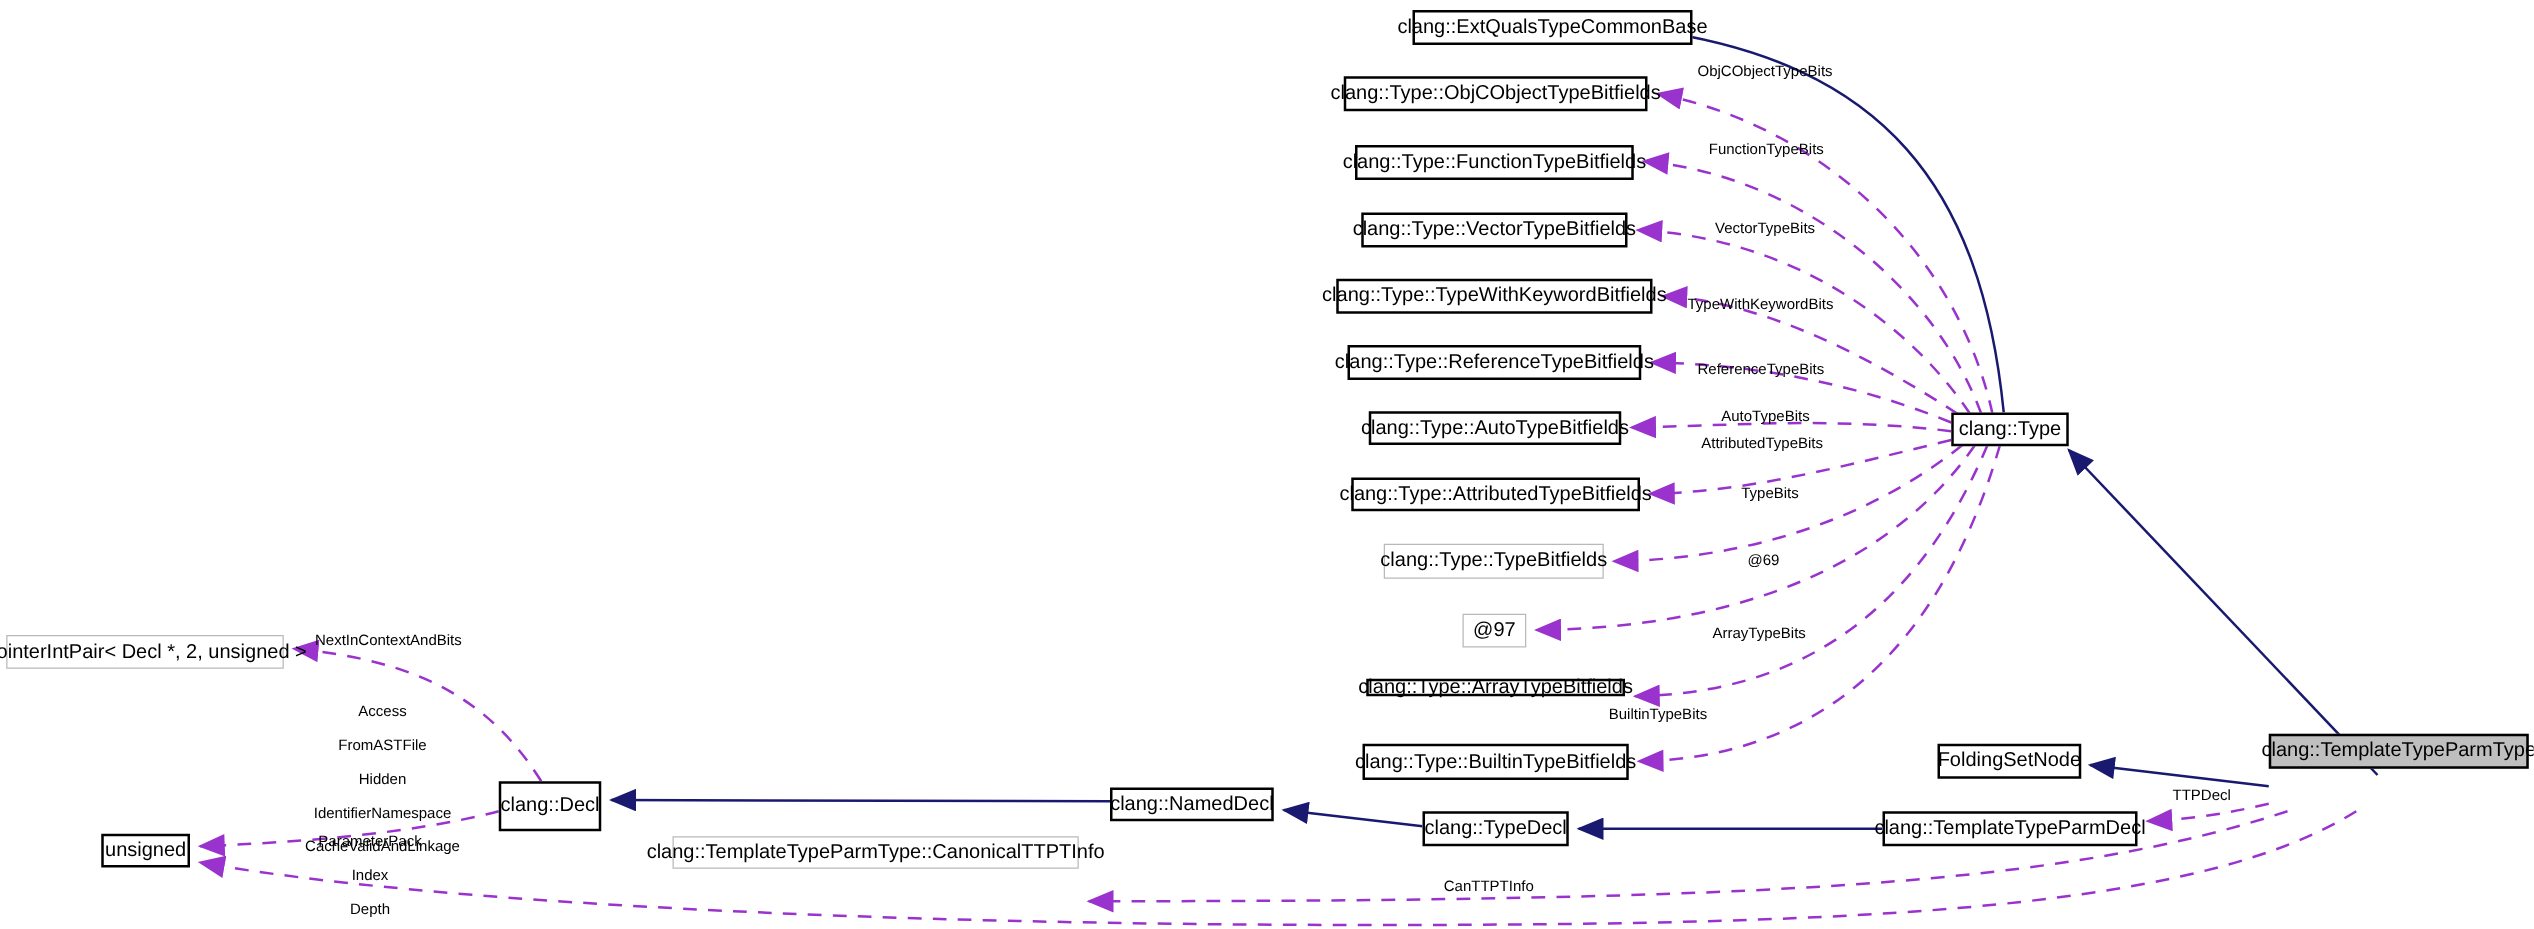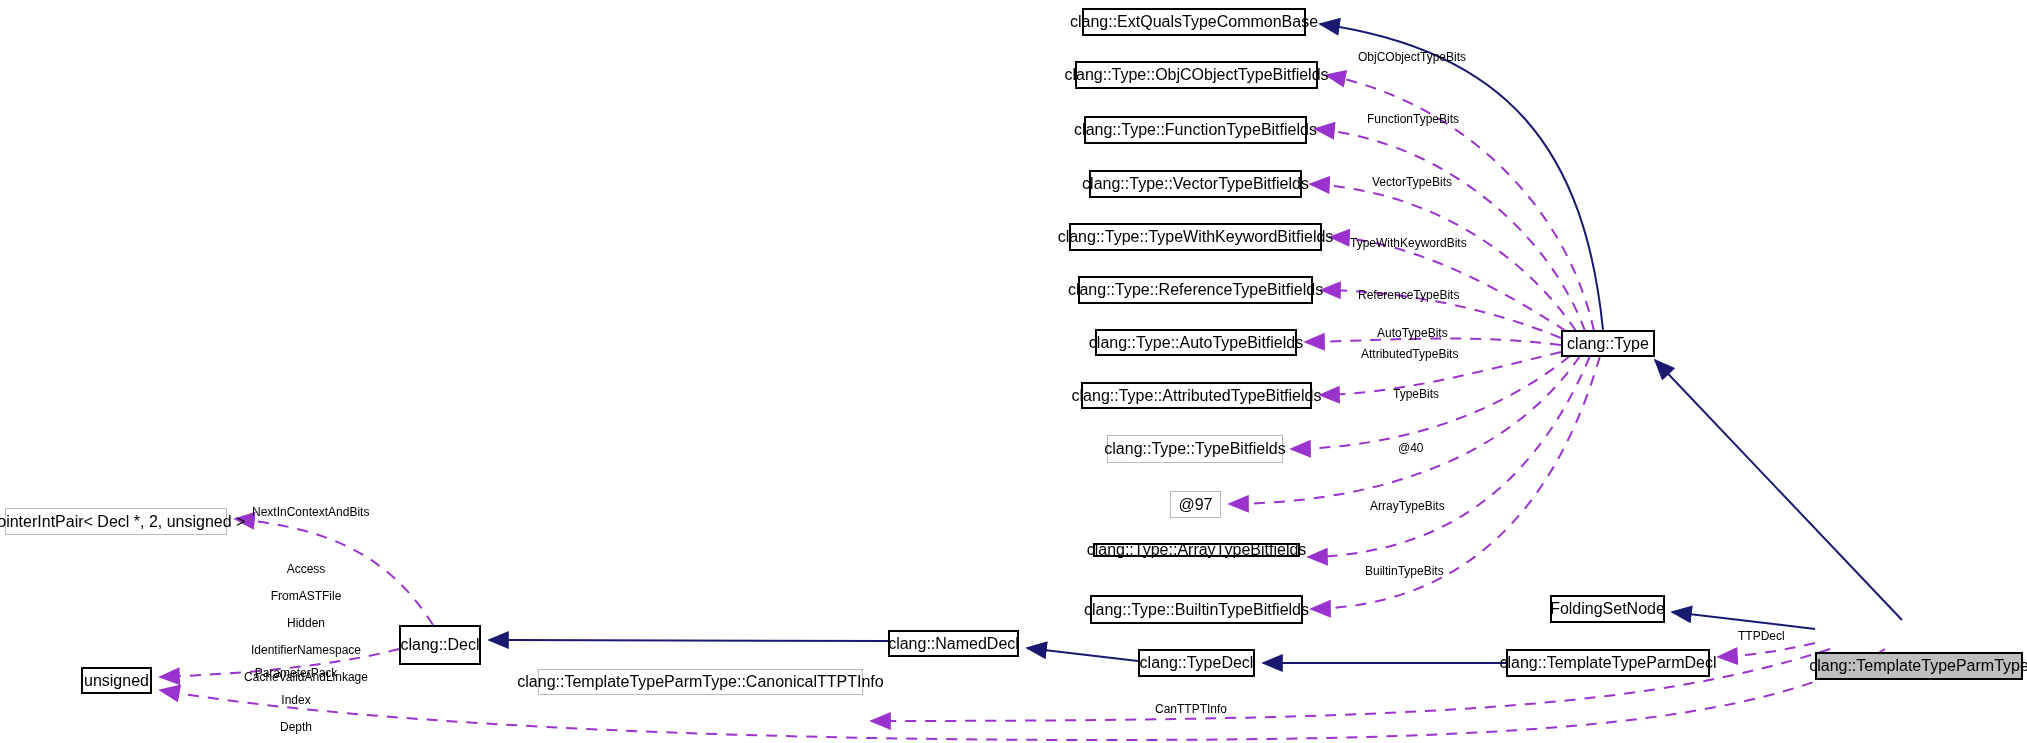--- a/index.html
+++ b/index.html
@@ -51,54 +51,54 @@
       <path d="M 1590 356 C 1525 510, 1418 555, 1308 557" marker-end="url(#arrow-purple)"></path>
       <path d="M 1600 356 C 1545 545, 1432 607, 1311 609" marker-end="url(#arrow-purple)"></path>
       <path d="M 1815 643 C 1785 650, 1757 655, 1718 657" marker-end="url(#arrow-purple)"></path>
       <path d="M 1830 649 C 1650 708, 1420 721, 871 721" marker-end="url(#arrow-purple)"></path>
       <path d="M 1885 649 C 1760 727, 1500 740, 1100 740 C 700 740, 340 722, 160 690" marker-end="url(#arrow-purple)"></path>
       <path d="M 433 625 C 392 560, 335 528, 235 519" marker-end="url(#arrow-purple)"></path>
       <path d="M 399 649 C 330 667, 238 674, 160 677" marker-end="url(#arrow-purple)"></path>
     </g>
   </svg>
 
-  <div class="node" style="left:1082px;top:8px;width:224px;height:28px">clang::ExtQualsTypeCommonBase</div>
+  <div class="node" style="left:1130px;top:8px;width:224px;height:28px">clang::ExtQualsTypeCommonBase</div>
   <div class="node" style="left:1075px;top:61px;width:243px;height:28px">clang::Type::ObjCObjectTypeBitfields</div>
   <div class="node" style="left:1084px;top:116px;width:223px;height:28px">clang::Type::FunctionTypeBitfields</div>
   <div class="node" style="left:1089px;top:170px;width:213px;height:28px">clang::Type::VectorTypeBitfields</div>
   <div class="node" style="left:1069px;top:223px;width:253px;height:28px">clang::Type::TypeWithKeywordBitfields</div>
   <div class="node" style="left:1078px;top:276px;width:235px;height:28px">clang::Type::ReferenceTypeBitfields</div>
   <div class="node" style="left:1095px;top:329px;width:202px;height:27px">clang::Type::AutoTypeBitfields</div>
   <div class="node" style="left:1081px;top:382px;width:231px;height:27px">clang::Type::AttributedTypeBitfields</div>
   <div class="node grayborder" style="left:1107px;top:435px;width:176px;height:28px">clang::Type::TypeBitfields</div>
   <div class="node grayborder" style="left:1170px;top:491px;width:51px;height:27px">@97</div>
   <div class="node" style="left:1093px;top:543px;width:207px;height:14px">clang::Type::ArrayTypeBitfields</div>
   <div class="node" style="left:1090px;top:595px;width:213px;height:29px">clang::Type::BuiltinTypeBitfields</div>
   <div class="node" style="left:1561px;top:330px;width:94px;height:27px">clang::Type</div>
   <div class="node" style="left:1550px;top:595px;width:115px;height:28px">FoldingSetNode</div>
-  <div class="node highlight" style="left:1815px;top:652px;width:208px;height:28px">clang::TemplateTypeParmType</div>
+  <div class="node highlight" style="left:1815px;top:587px;width:208px;height:28px">clang::TemplateTypeParmType</div>
   <div class="node" style="left:1506px;top:649px;width:204px;height:28px">clang::TemplateTypeParmDecl</div>
   <div class="node" style="left:1138px;top:649px;width:117px;height:28px">clang::TypeDecl</div>
   <div class="node" style="left:888px;top:630px;width:131px;height:27px">clang::NamedDecl</div>
   <div class="node" style="left:399px;top:625px;width:82px;height:40px">clang::Decl</div>
   <div class="node grayborder" style="left:5px;top:508px;width:222px;height:27px">PointerIntPair&lt; Decl *, 2, unsigned &gt;</div>
   <div class="node" style="left:81px;top:667px;width:71px;height:27px">unsigned</div>
   <div class="node grayborder" style="left:538px;top:669px;width:325px;height:26px">clang::TemplateTypeParmType::CanonicalTTPTInfo</div>
 
   <div class="elabel" style="left:1358px;top:47px">ObjCObjectTypeBits</div>
   <div class="elabel" style="left:1367px;top:109px">FunctionTypeBits</div>
   <div class="elabel" style="left:1372px;top:172px">VectorTypeBits</div>
   <div class="elabel" style="left:1350px;top:233px">TypeWithKeywordBits</div>
   <div class="elabel" style="left:1358px;top:285px">ReferenceTypeBits</div>
   <div class="elabel" style="left:1377px;top:323px">AutoTypeBits</div>
   <div class="elabel" style="left:1361px;top:344px">AttributedTypeBits</div>
   <div class="elabel" style="left:1393px;top:384px">TypeBits</div>
-  <div class="elabel" style="left:1398px;top:438px">@40</div>
+  <div class="elabel" style="left:1398px;top:438px">@69</div>
   <div class="elabel" style="left:1370px;top:496px">ArrayTypeBits</div>
-  <div class="elabel" style="left:1365px;top:561px">BuiltinTypeBits</div>
+  <div class="elabel" style="left:1287px;top:561px">BuiltinTypeBits</div>
   <div class="elabel" style="left:1738px;top:626px">TTPDecl</div>
   <div class="elabel" style="left:1155px;top:699px">CanTTPTInfo</div>
   <div class="elabel" style="left:252px;top:502px">NextInContextAndBits</div>
   <div class="elabel center" style="left:196px;top:556px;width:220px">Access
 FromASTFile
 Hidden
 IdentifierNamespace
 CacheValidAndLinkage</div>
   <div class="elabel center" style="left:196px;top:660px;width:200px">ParameterPack
 Index

